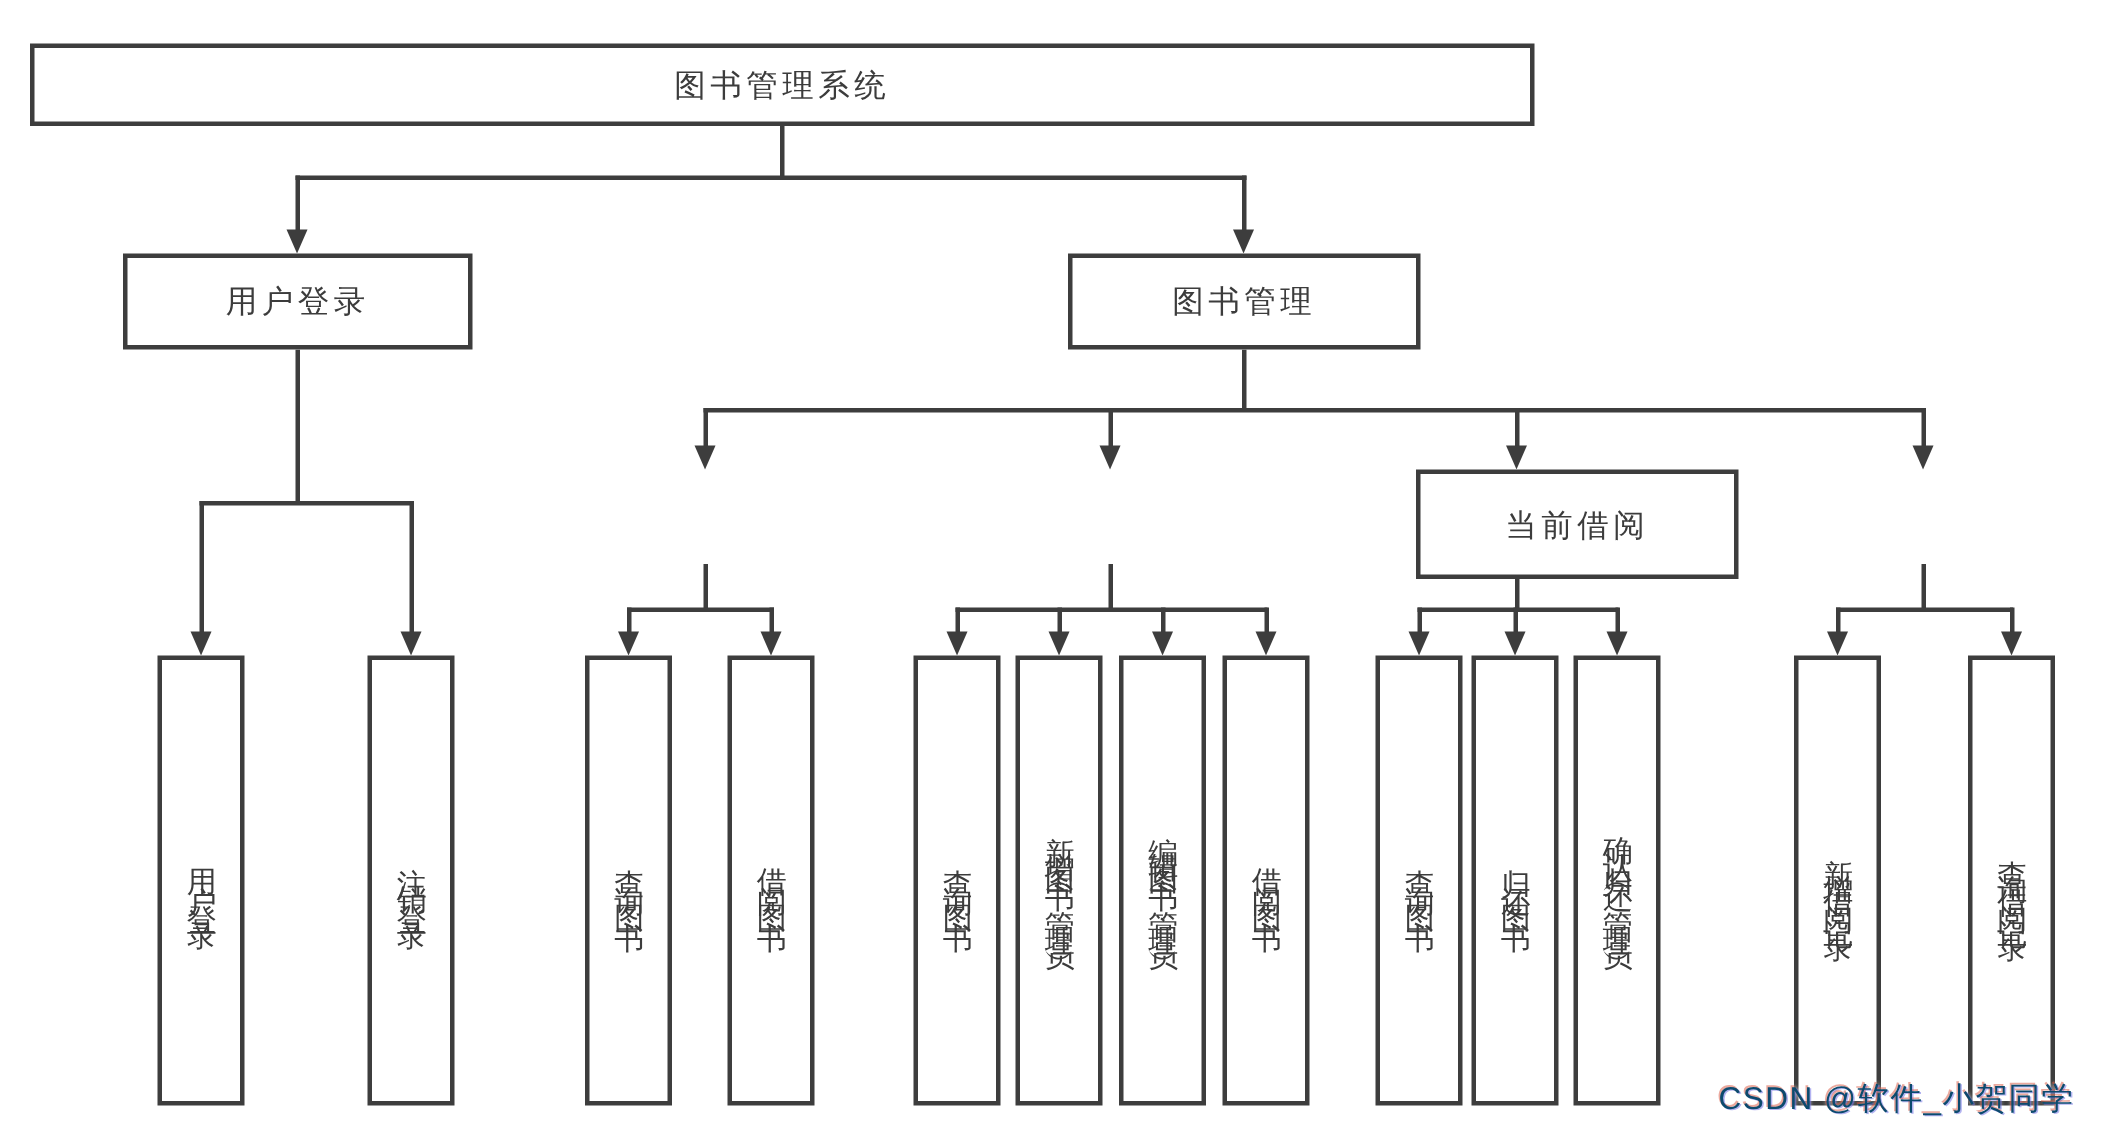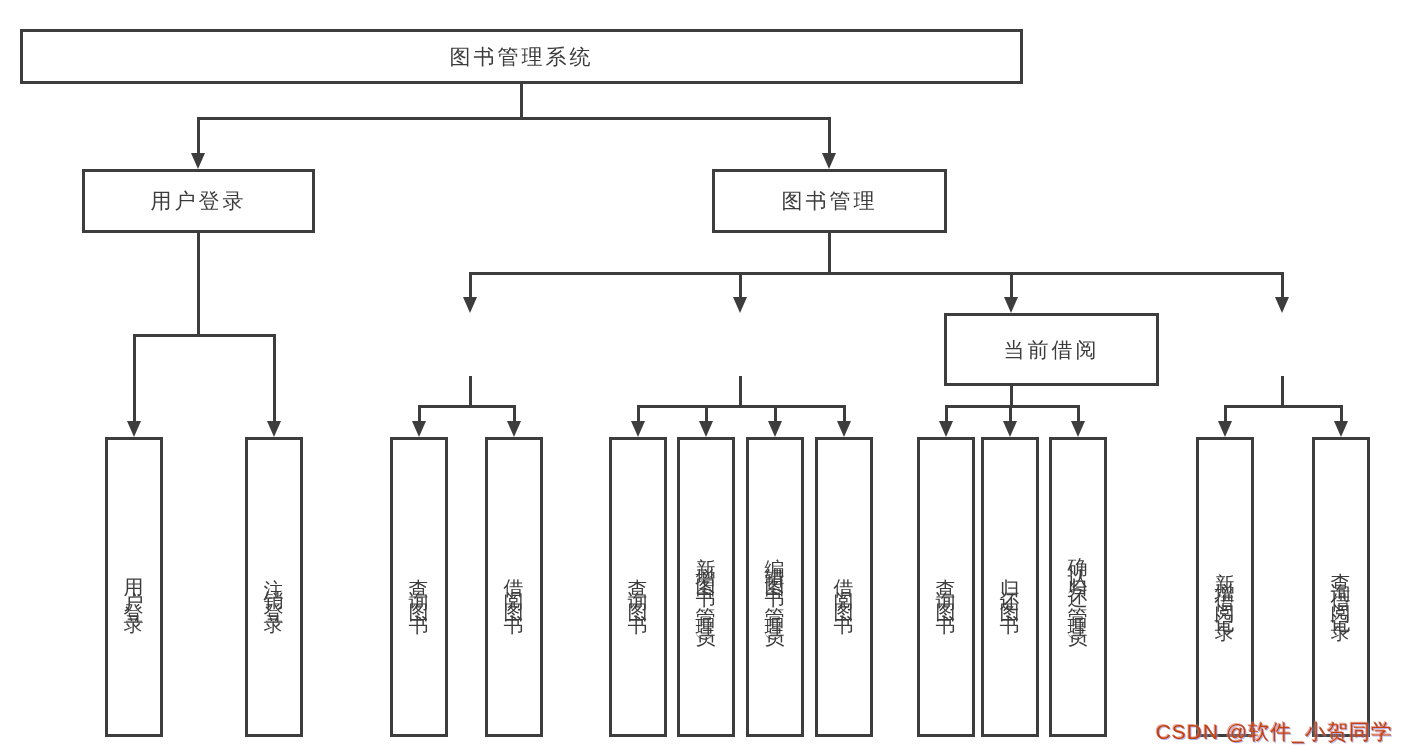--- a/index.html
+++ b/index.html
@@ -37,24 +37,24 @@
   .vl{position:absolute;width:3px;background:var(--line);z-index:1;}
   .hl{position:absolute;height:3px;background:var(--line);z-index:1;}
   .arrow{
     position:absolute;width:0;height:0;z-index:1;
     border-left:7px solid transparent;
     border-right:7px solid transparent;
     border-top:16px solid var(--line);
   }
   .watermark{
     position:absolute;
-    right:12px;bottom:1px;
+    right:22px;bottom:1px;
     font-size:21px;
     letter-spacing:1px;
-    color:#c2410c;
+    color:#0c4a6e;
     text-shadow:-1px -1px 0 rgba(216,84,62,0.5), 1px 1px 0 rgba(104,104,228,0.5), 0 0 3px rgba(255,255,255,0.9);
     z-index:5;
     white-space:nowrap;
   }
 </style>
 </head>
 <body>
 
 <div class="canvas">
 

